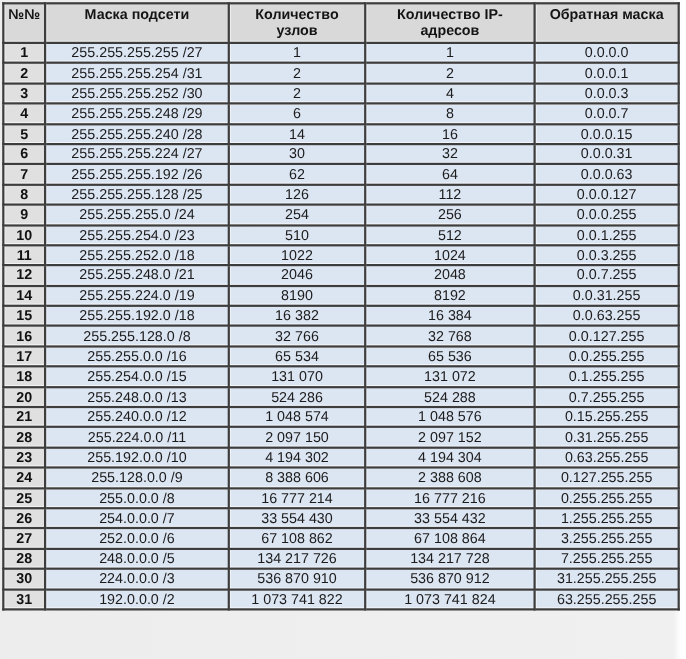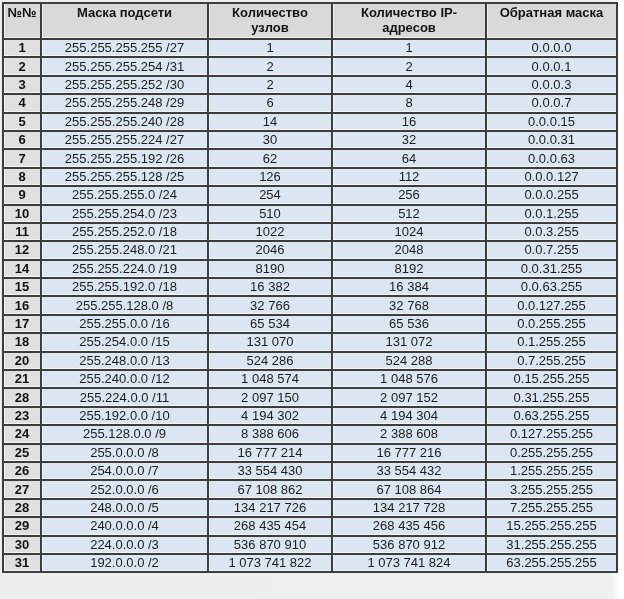--- a/index.html
+++ b/index.html
@@ -281,27 +281,20 @@
     <td class="c-wild">3.255.255.255</td>
   </tr>
         <tr>
     <td class="c-num">28</td>
     <td class="c-mask">248.0.0.0 /5</td>
     <td class="c-nodes">134 217 726</td>
     <td class="c-ips">134 217 728</td>
     <td class="c-wild">7.255.255.255</td>
   </tr>
         <tr>
-    <td class="c-num">29</td>
-    <td class="c-mask">240.0.0.0 /4</td>
-    <td class="c-nodes">268 435 454</td>
-    <td class="c-ips">268 435 456</td>
-    <td class="c-wild">15.255.255.255</td>
-  </tr>
-        <tr>
     <td class="c-num">30</td>
     <td class="c-mask">224.0.0.0 /3</td>
     <td class="c-nodes">536 870 910</td>
     <td class="c-ips">536 870 912</td>
     <td class="c-wild">31.255.255.255</td>
   </tr>
         <tr>
     <td class="c-num">31</td>
     <td class="c-mask">192.0.0.0 /2</td>
     <td class="c-nodes">1 073 741 822</td>

